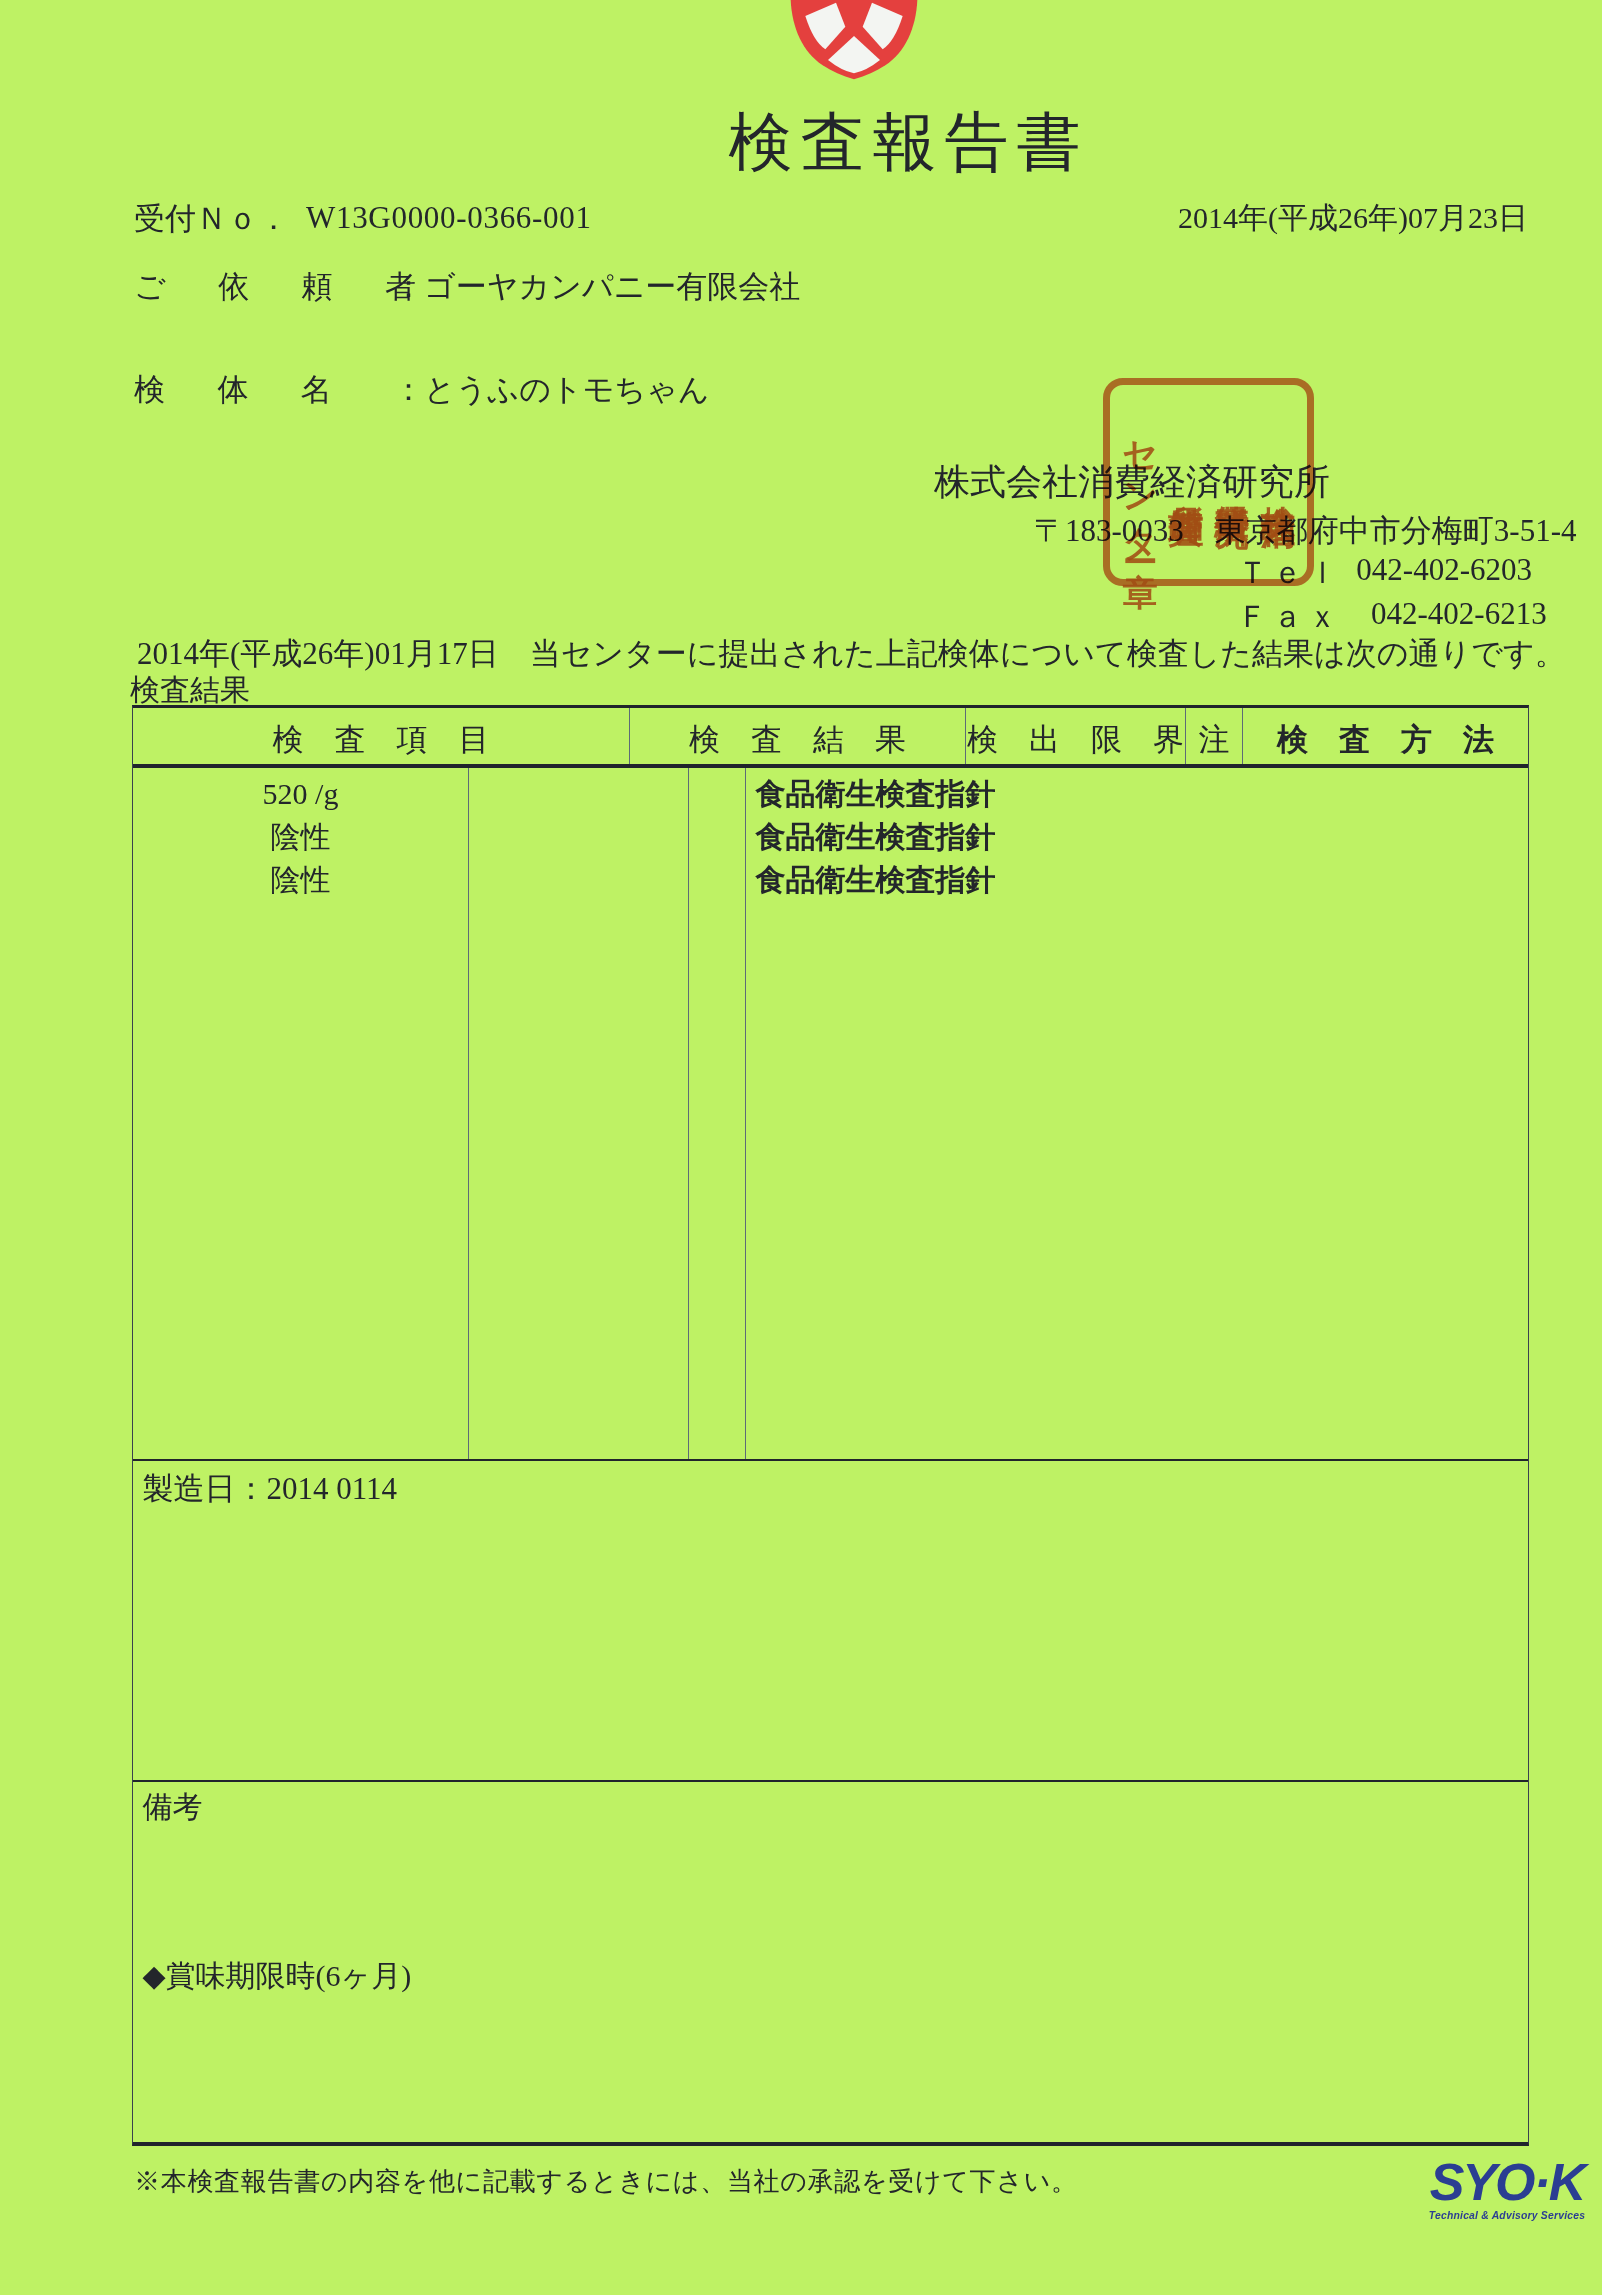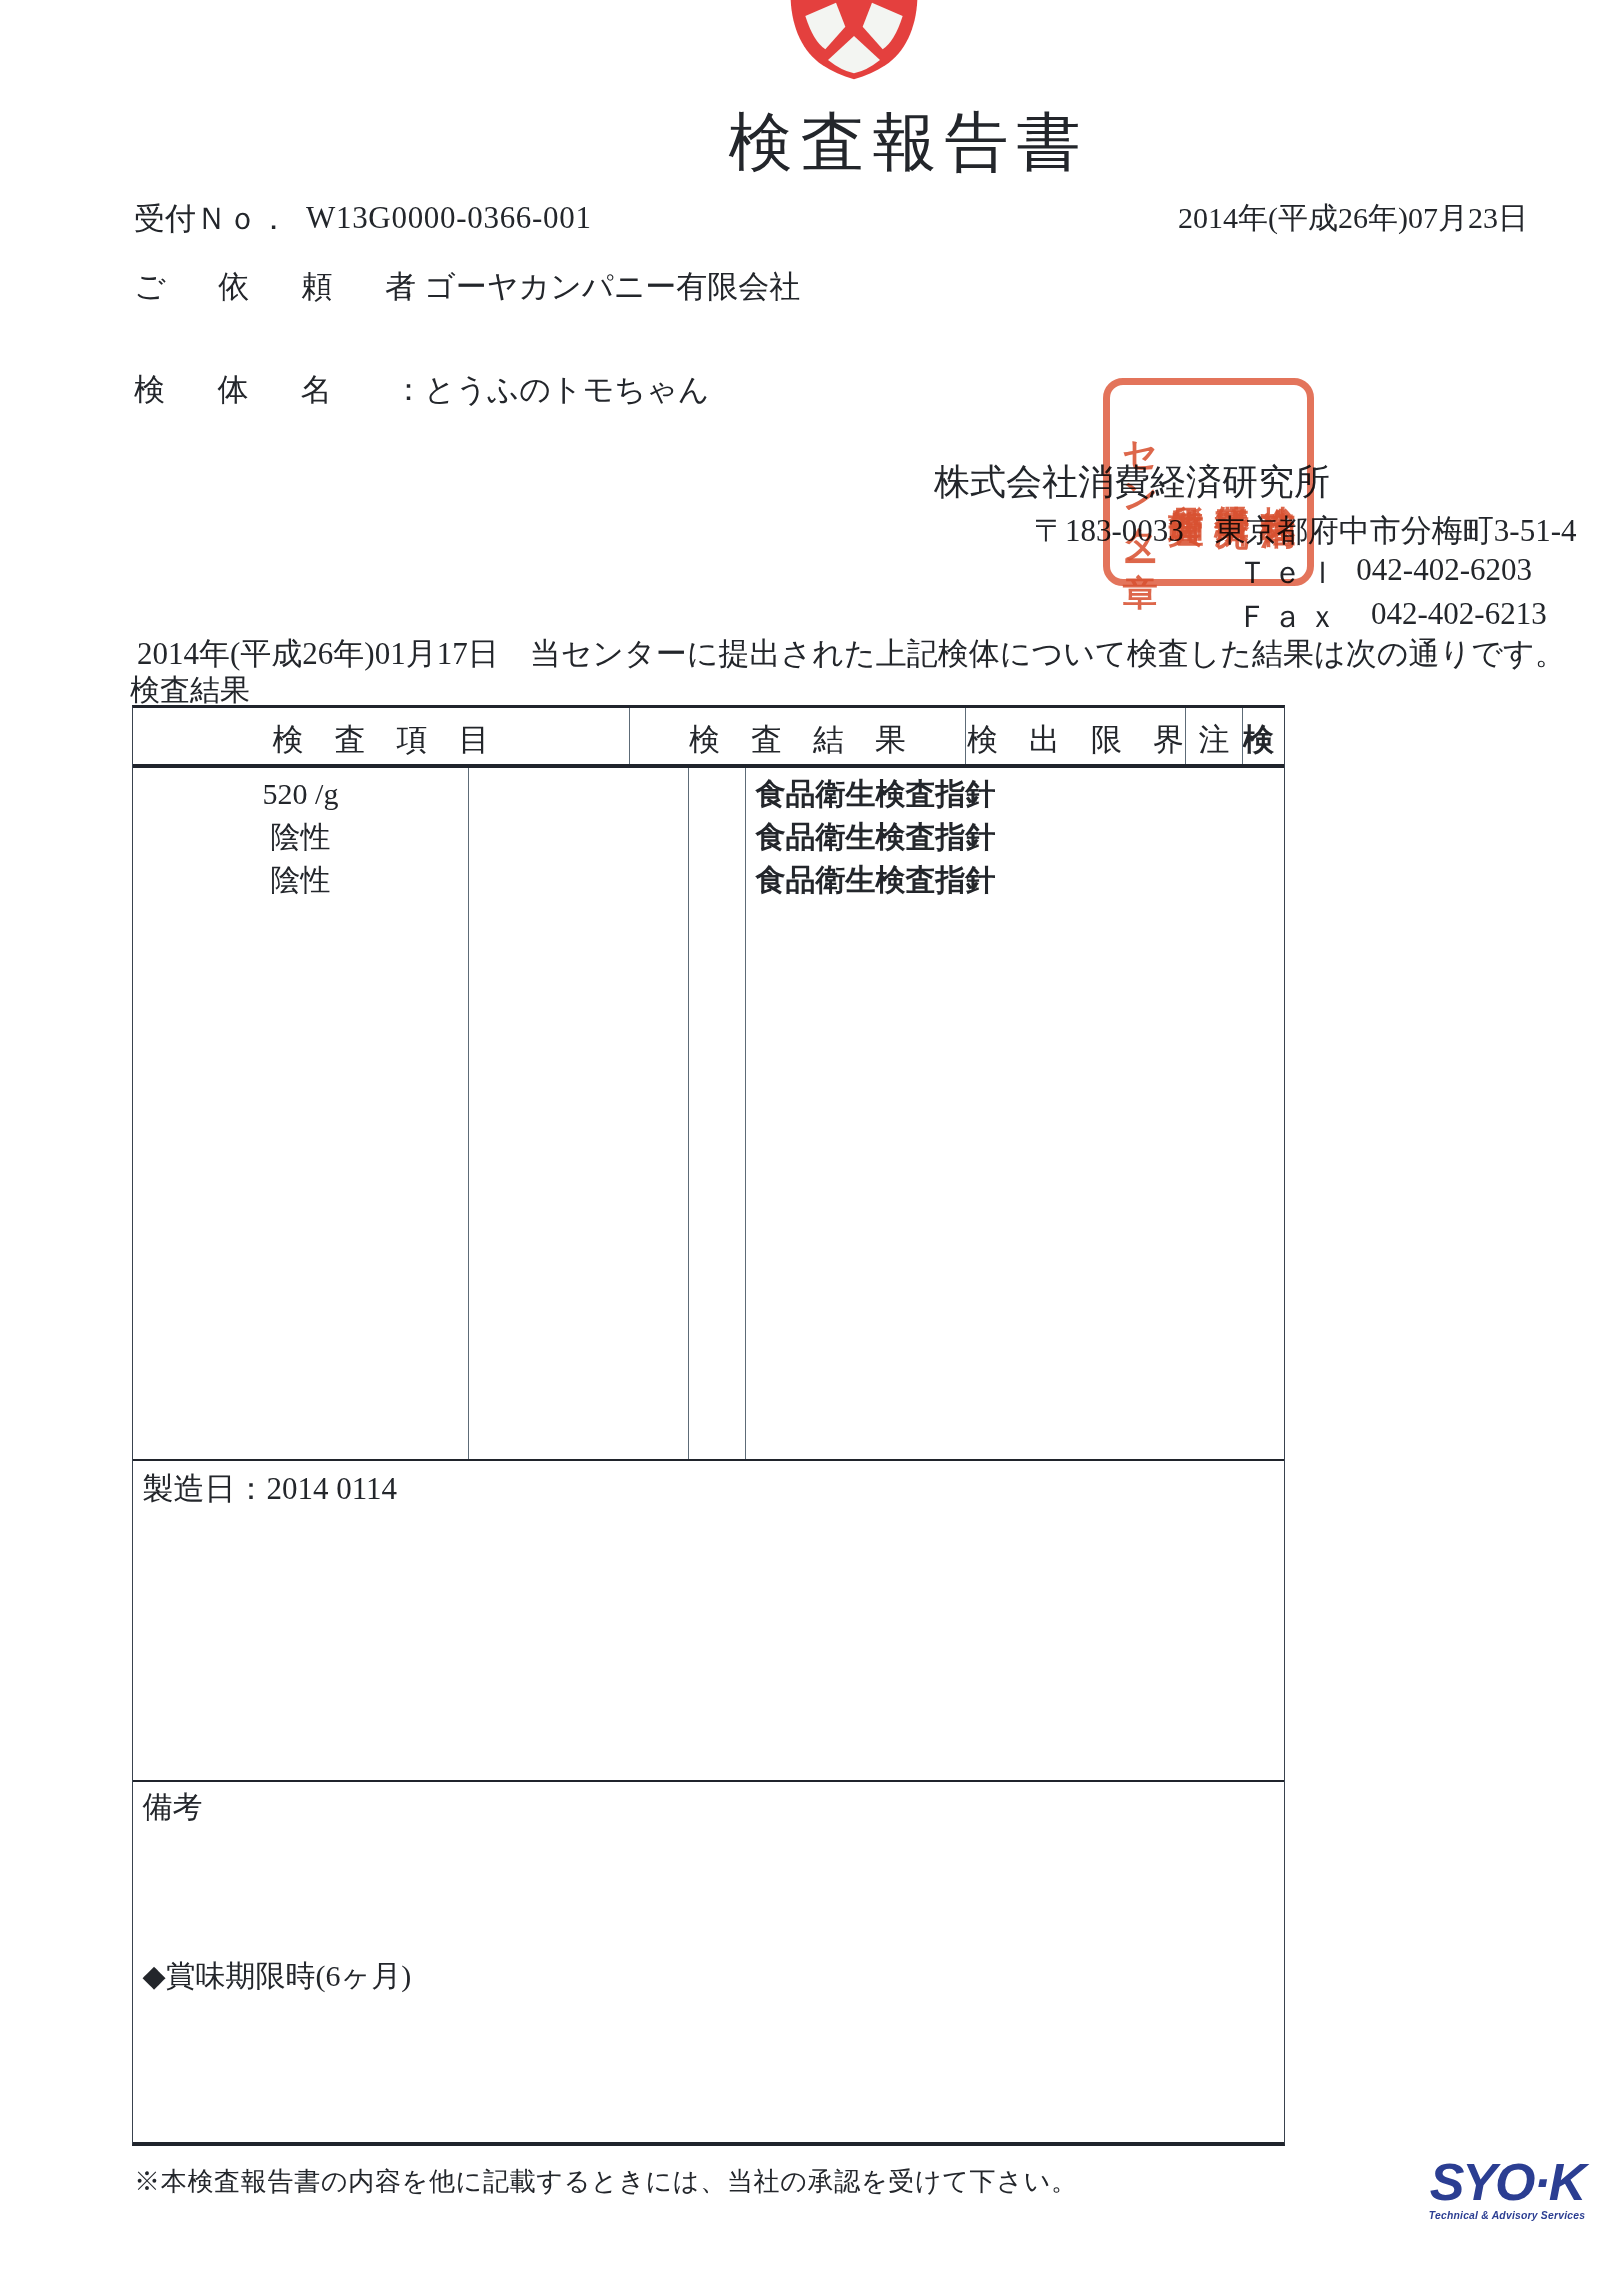--- a/index.html
+++ b/index.html
@@ -49,21 +49,21 @@
   .stamp .seal-col {
     writing-mode:vertical-rl; text-orientation:upright;
     font-size:35px; line-height:1; letter-spacing:2px;
   }
 
   .statement { position:absolute; left:137px; top:633px; font-size:31px; white-space:nowrap; }
   .results-label { position:absolute; left:130px; top:670px; font-size:30px; }
 
   
   .rtable {
-    position:absolute; left:132px; top:705px; width:1153px; height:1441px;
+    position:absolute; left:132px; top:705px; width:1397px; height:1441px;
     border-top:3.3px solid #20242c; border-bottom:4px solid #20242c;
     border-left:1.3px solid #39424e; border-right:1.3px solid #39424e;
   }
   .thead { display:flex; height:60px; border-bottom:4px solid #20242c; }
   .th {
     font-size:31px; text-align:center; padding-top:10.7px;
     border-right:1.3px solid #5d6b77; white-space:nowrap; overflow:hidden;
   }
   .c1 { width:497px; } .c2 { width:336px; } .c3 { width:220px; } .c4 { width:57px; }
   .c5 { flex:1; border-right:none !important;font-weight:bold; }
@@ -81,21 +81,21 @@
   .footer-note { position:absolute; left:134px; top:2164px; font-size:26px; letter-spacing:0.7px; white-space:nowrap; }
 
   .syok { position:absolute; left:1417px; top:2155px; width:180px; text-align:center;
           font-family:"Liberation Sans","DejaVu Sans",sans-serif; font-style:italic; }
   .syok-text { font-size:52px; font-weight:900; letter-spacing:-2px; line-height:1.05; }
   .syok-tagline { font-size:10.4px; font-weight:700; letter-spacing:0.2px; margin-top:0px; }
 </style>
 </head>
 <body>
 
-<div class="page" style="color: rgb(35, 38, 43); background: #ffffff;">
+<div class="page" style="color: rgb(35, 38, 43); background: #bef264;">
 
   <svg class="shield" viewBox="0 0 222 120" aria-hidden="true">
     <path d="M16 0 C18 42 34 78 64 98 C78 107 93 114 111 119 C129 114 144 107 158 98 C188 78 204 42 206 0 Z" fill="#e4403e"></path>
     <path fill="#f3f5f2" d="M84 4 L38 24 Q50 62 68 74 L98 40 Z"></path>
     <path fill="#f3f5f2" d="M138 4 L184 24 Q172 62 154 74 L124 40 Z"></path>
     <path fill="#f3f5f2" d="M111 54 L72 90 Q92 106 111 110 Q130 106 150 90 Z"></path>
   </svg>
 
   <div class="report-title">検査報告書</div>
 

